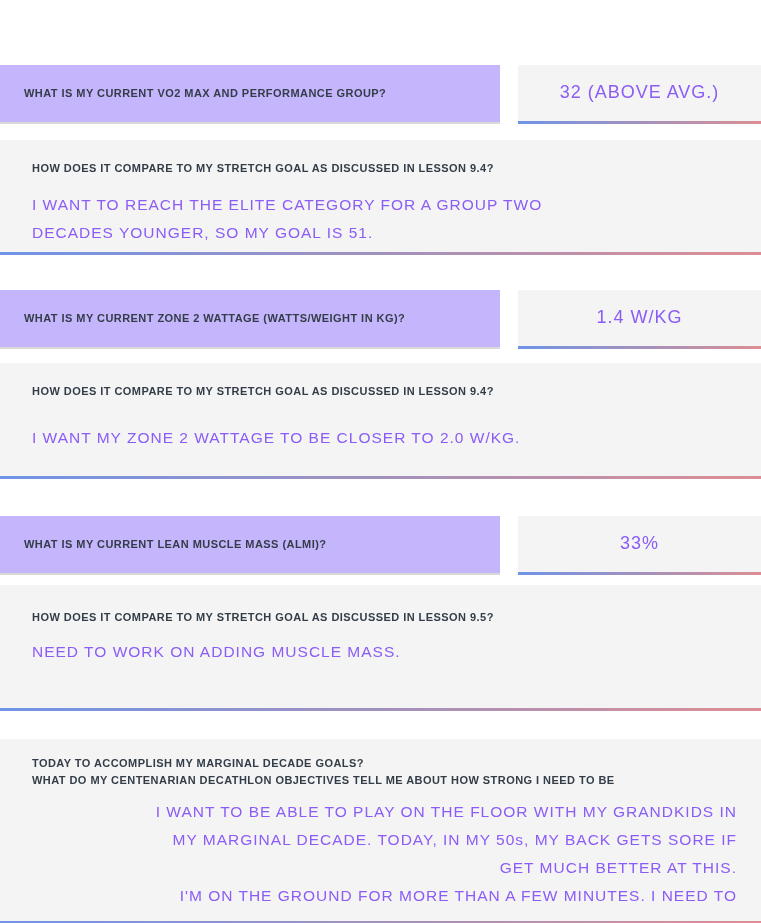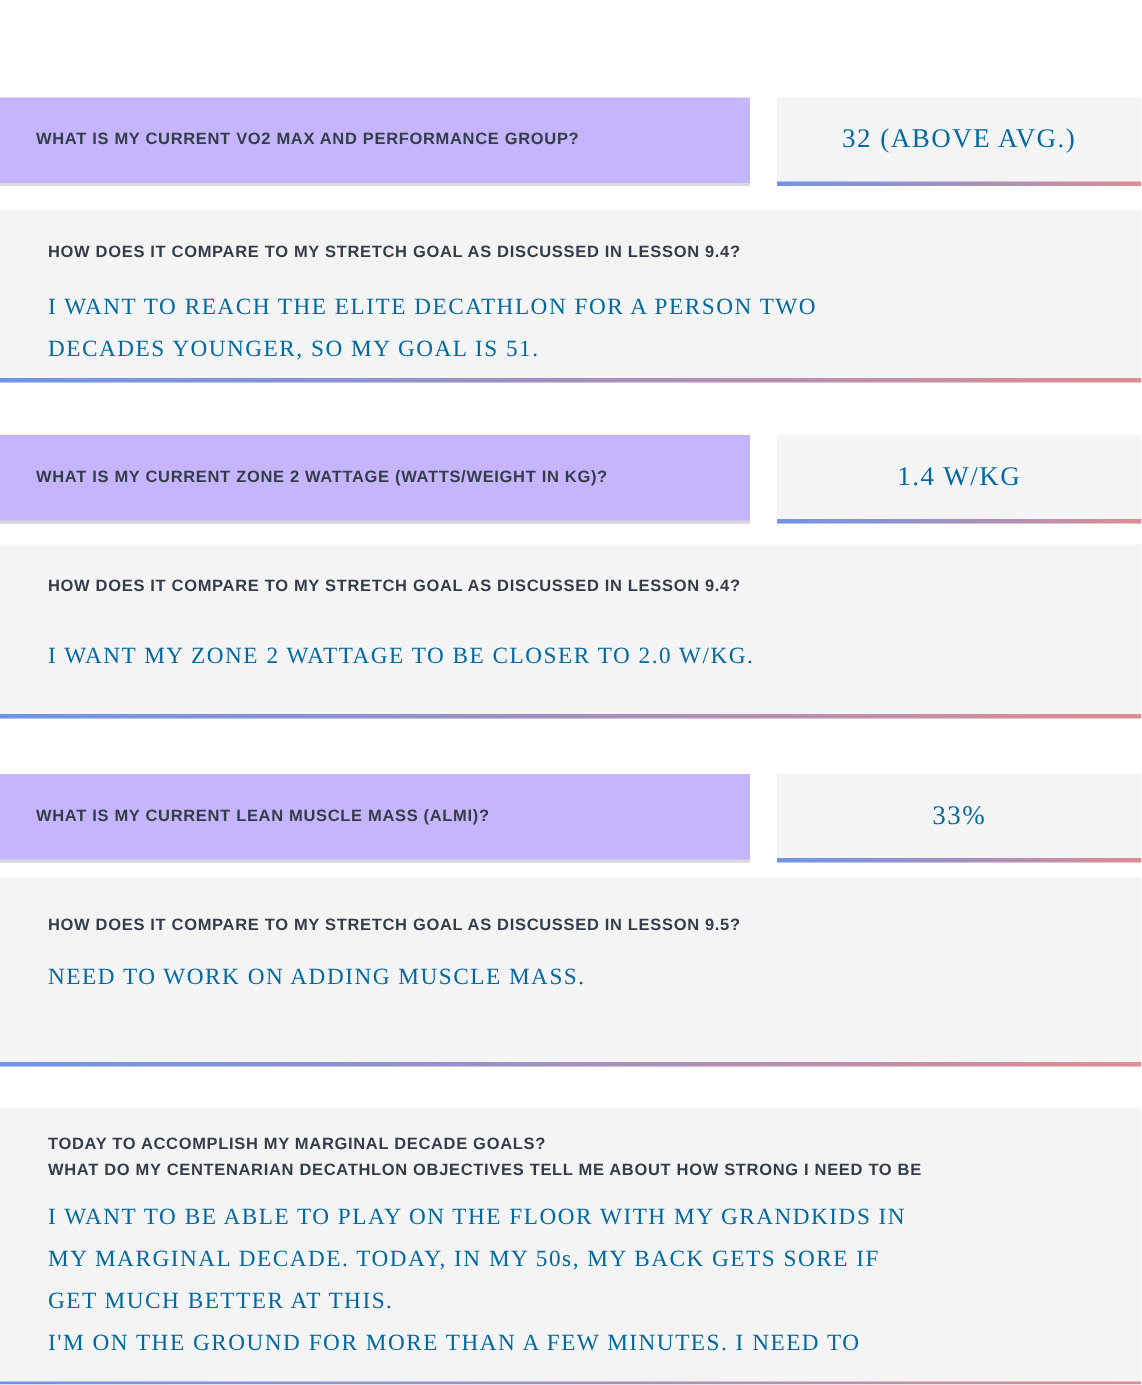--- a/index.html
+++ b/index.html
@@ -21,36 +21,36 @@
   }
   .abox {
     flex:1; margin-left:18px; background:#f4f4f5; position:relative;
     display:flex; align-items:center; justify-content:center;
   }
   .grad {
     position:absolute; left:0; right:0; bottom:0; height:3px;
     background:linear-gradient(90deg,#6f94e7 0%,#a791b9 55%,#dd8e94 100%);
   }
   
-  .hand { font-family:Liberation Serif, serif; color:#0369a1; letter-spacing:1px; }
+  .hand { font-family:Liberation Sans, sans-serif; color:#8b5cf6; letter-spacing:1px; }
   .inline-ans { font-size:18px; white-space:nowrap; padding-bottom:4px; }
   
   .block {
     background:#f4f4f5; position:relative; box-sizing:border-box;
     padding:20px 24px 0 32px;
   }
   .hand-lines { margin-top:14px; }
   .hand-line { font-size:15.5px; line-height:28px; white-space:nowrap; }
   .b1 { height:115px; }
   .b2 { height:116px; }
   .b2 .hand-lines { margin-top:24px; }
   .b3 { height:126px; padding-top:24px; }
   .b3 .hand-lines { margin-top:12px; }
   .b4 { height:185px; padding-top:16px; }
-  .b4 .hand-lines { margin-top:9px; }
+  .b4 .hand-lines { margin-top:9px;text-align:right; }
   .b4 .hand-line { line-height:28px; }
   .m10 { margin-bottom:10px; }
   .m14 { margin-bottom:14px; }
   .m16 { margin-bottom:16px; }
   .m28 { margin-bottom:28px; }
   .m35 { margin-bottom:35px; }
   .m37 { margin-bottom:37px; }
 </style>
 </head>
 <body>
@@ -63,21 +63,21 @@
     </div>
     <div class="abox">
       <div class="hand inline-ans">32 (ABOVE AVG.)</div>
       <div class="grad"></div>
     </div>
   </div>
 
   <div class="block b1 m35">
     <div class="qtext">HOW DOES IT COMPARE TO MY STRETCH GOAL AS DISCUSSED IN LESSON 9.4?</div>
     <div class="hand-lines">
-      <div class="hand hand-line">I WANT TO REACH THE ELITE DECATHLON FOR A PERSON TWO</div>
+      <div class="hand hand-line">I WANT TO REACH THE ELITE CATEGORY FOR A GROUP TWO</div>
       <div class="hand hand-line">DECADES YOUNGER, SO MY GOAL IS 51.</div>
     </div>
     <div class="grad"></div>
   </div>
 
   <div class="qa-inline m14">
     <div class="qbox">
       <div class="qtext">WHAT IS MY CURRENT ZONE 2 WATTAGE (WATTS/WEIGHT IN KG)?</div>
     </div>
     <div class="abox">

